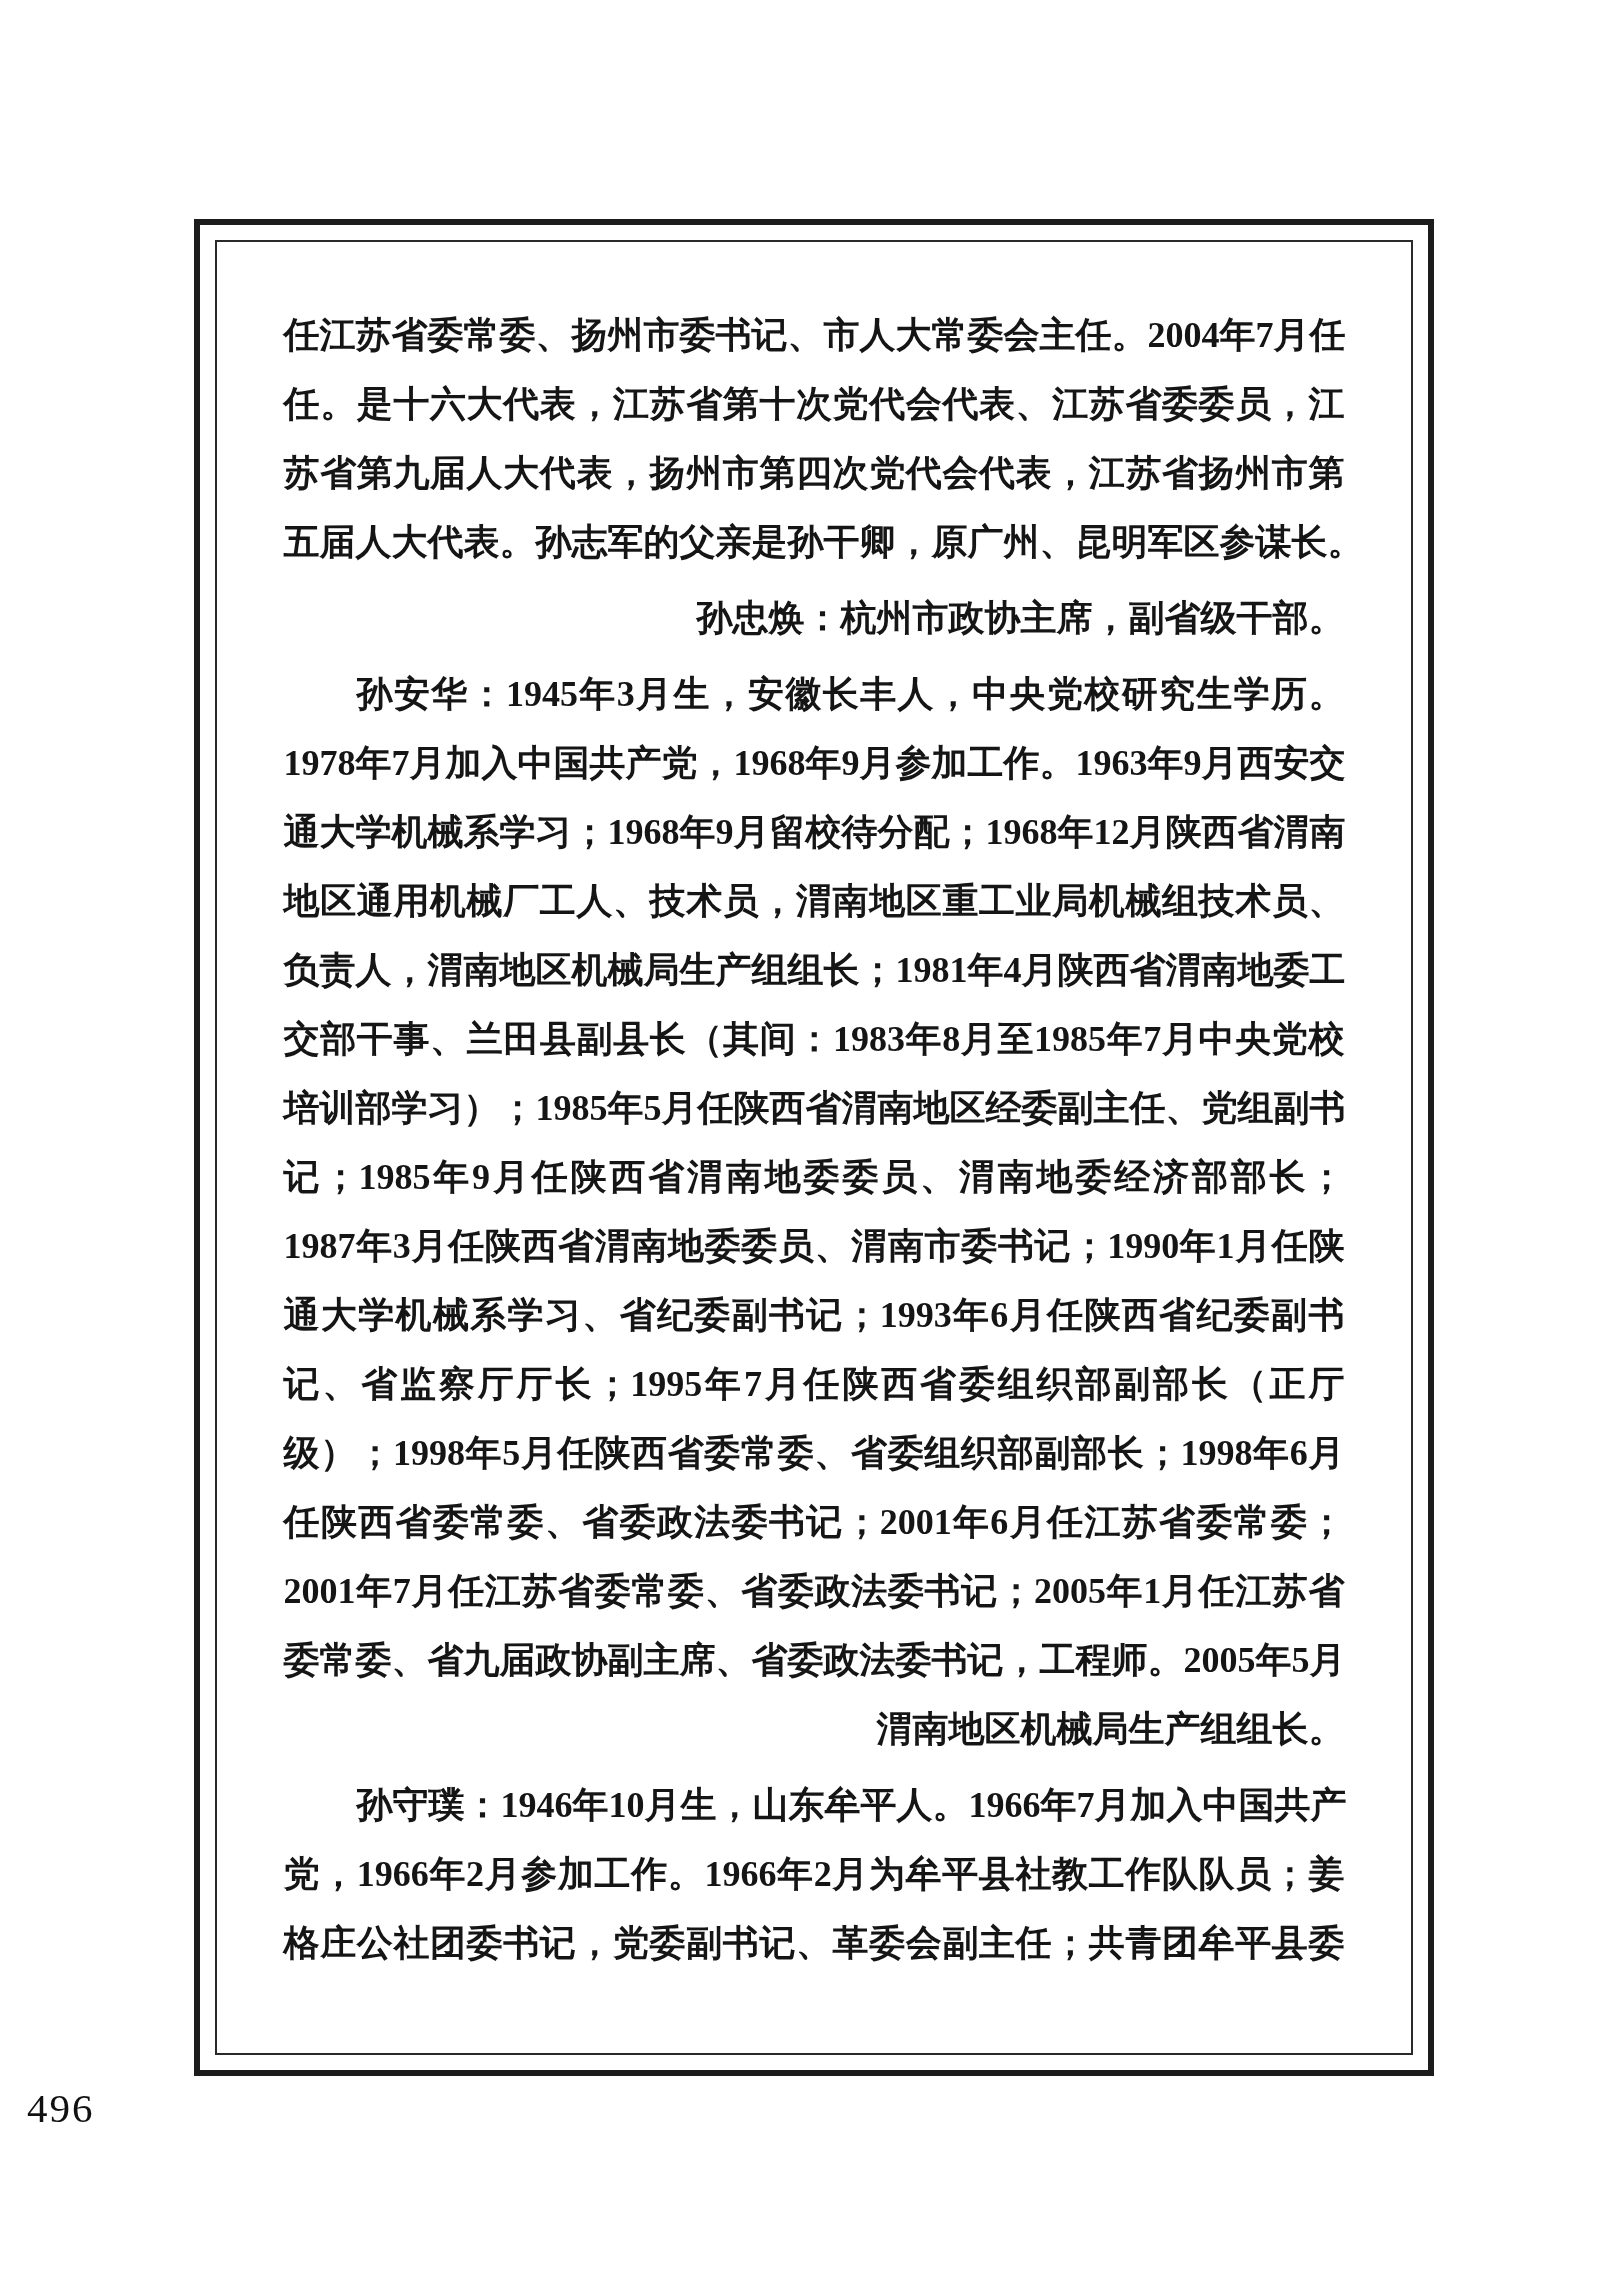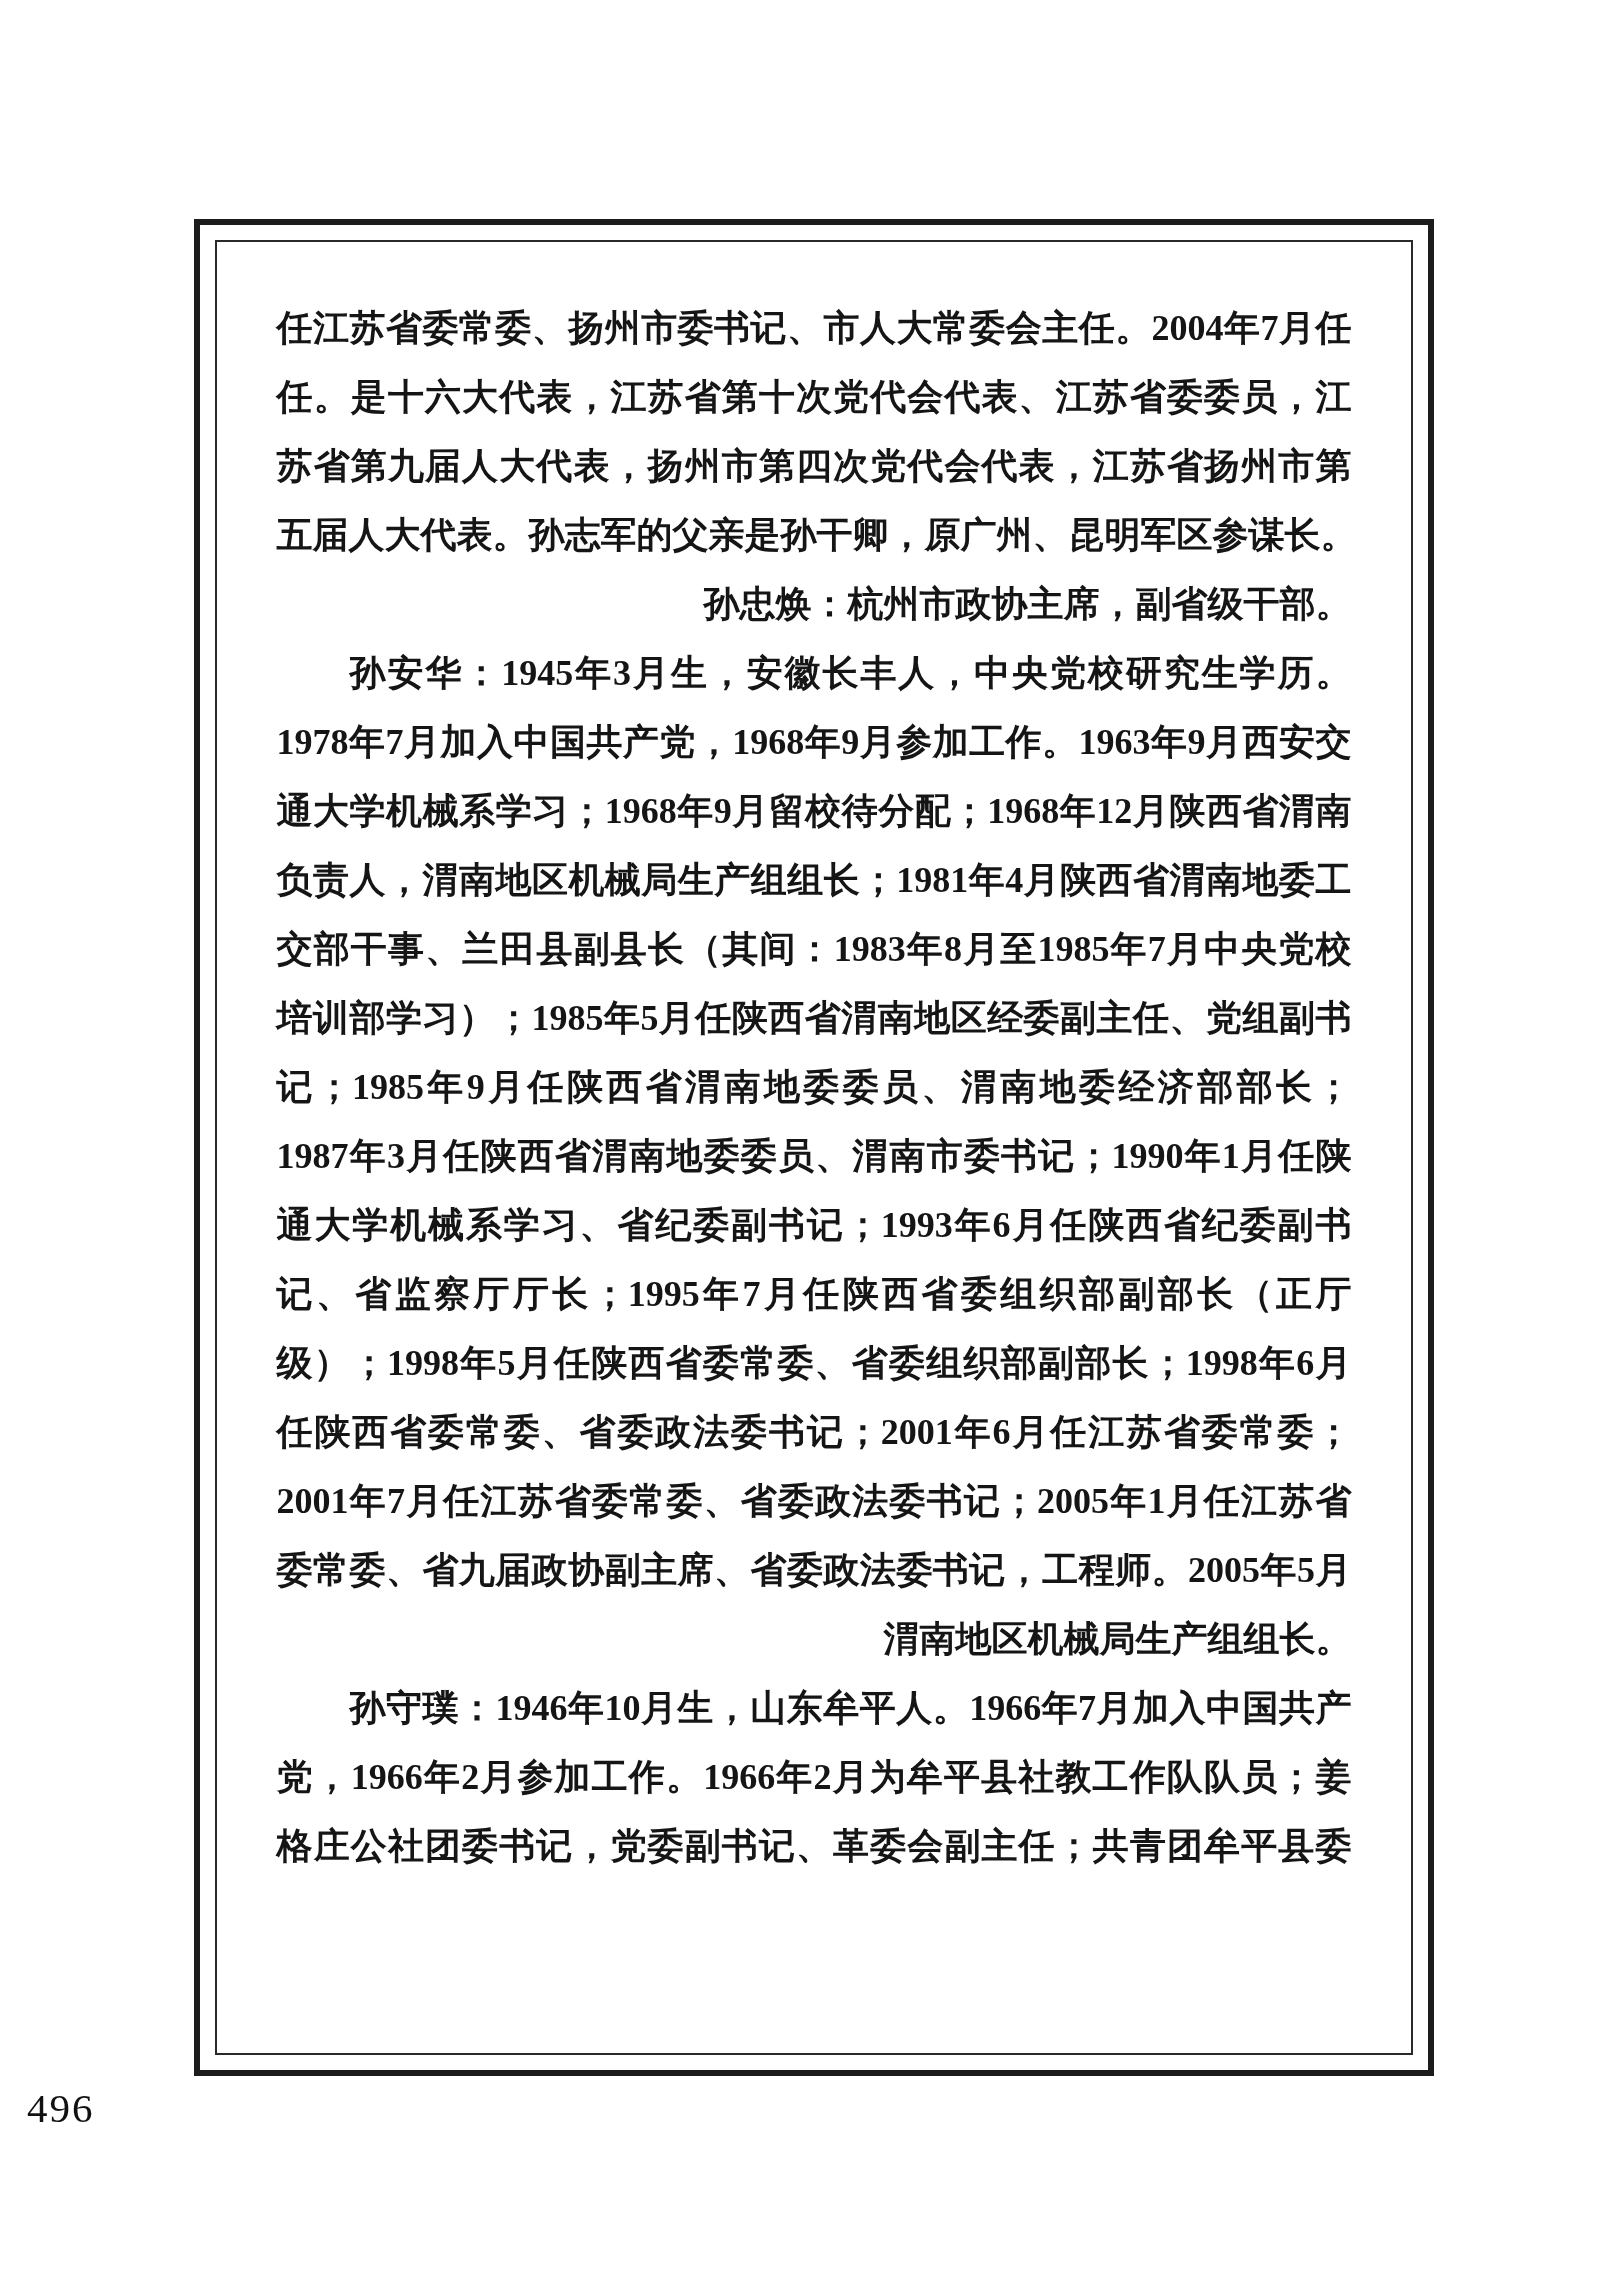--- a/index.html
+++ b/index.html
@@ -35,21 +35,21 @@
     position: absolute;
     inset: 2.9px;
     padding: 49px 57px 0 57px;
     box-sizing: border-box;
     font-size: 36px;
     font-weight: bold;
     line-height: 69px;
     color: #151515;
   }
   .paragraph {
-    margin: 0;
+    margin: 7px;
   }
   .line {
     height: 69px;
     line-height: 69px;
     white-space: nowrap;
     overflow: visible;
     text-align: right;
   }
   .line.stretch {
     text-align: justify;
@@ -84,20 +84,21 @@
           <div class="line stretch">苏省第九届人大代表，扬州市第四次党代会代表，江苏省扬州市第</div>
           <div class="line stretch">五届人大代表。孙志军的父亲是孙干卿，原广州、昆明军区参谋长。</div>
         </div>
         <div class="paragraph">
           <div class="line indent">孙忠焕：杭州市政协主席，副省级干部。</div>
         </div>
         <div class="paragraph">
           <div class="line stretch indent">孙安华：1945年3月生，安徽长丰人，中央党校研究生学历。</div>
           <div class="line stretch">1978年7月加入中国共产党，1968年9月参加工作。1963年9月西安交</div>
           <div class="line stretch">通大学机械系学习；1968年9月留校待分配；1968年12月陕西省渭南</div>
+          <div class="line stretch">地区通用机械厂工人、技术员，渭南地区重工业局机械组技术员、</div>
           <div class="line stretch">负责人，渭南地区机械局生产组组长；1981年4月陕西省渭南地委工</div>
           <div class="line stretch">交部干事、兰田县副县长（其间：1983年8月至1985年7月中央党校</div>
           <div class="line stretch">培训部学习）；1985年5月任陕西省渭南地区经委副主任、党组副书</div>
           <div class="line stretch">记；1985年9月任陕西省渭南地委委员、渭南地委经济部部长；</div>
           <div class="line stretch">1987年3月任陕西省渭南地委委员、渭南市委书记；1990年1月任陕</div>
           <div class="line stretch">通大学机械系学习、省纪委副书记；1993年6月任陕西省纪委副书</div>
           <div class="line stretch">记、省监察厅厅长；1995年7月任陕西省委组织部副部长（正厅</div>
           <div class="line stretch">级）；1998年5月任陕西省委常委、省委组织部副部长；1998年6月</div>
           <div class="line stretch">任陕西省委常委、省委政法委书记；2001年6月任江苏省委常委；</div>
           <div class="line stretch">2001年7月任江苏省委常委、省委政法委书记；2005年1月任江苏省</div>

